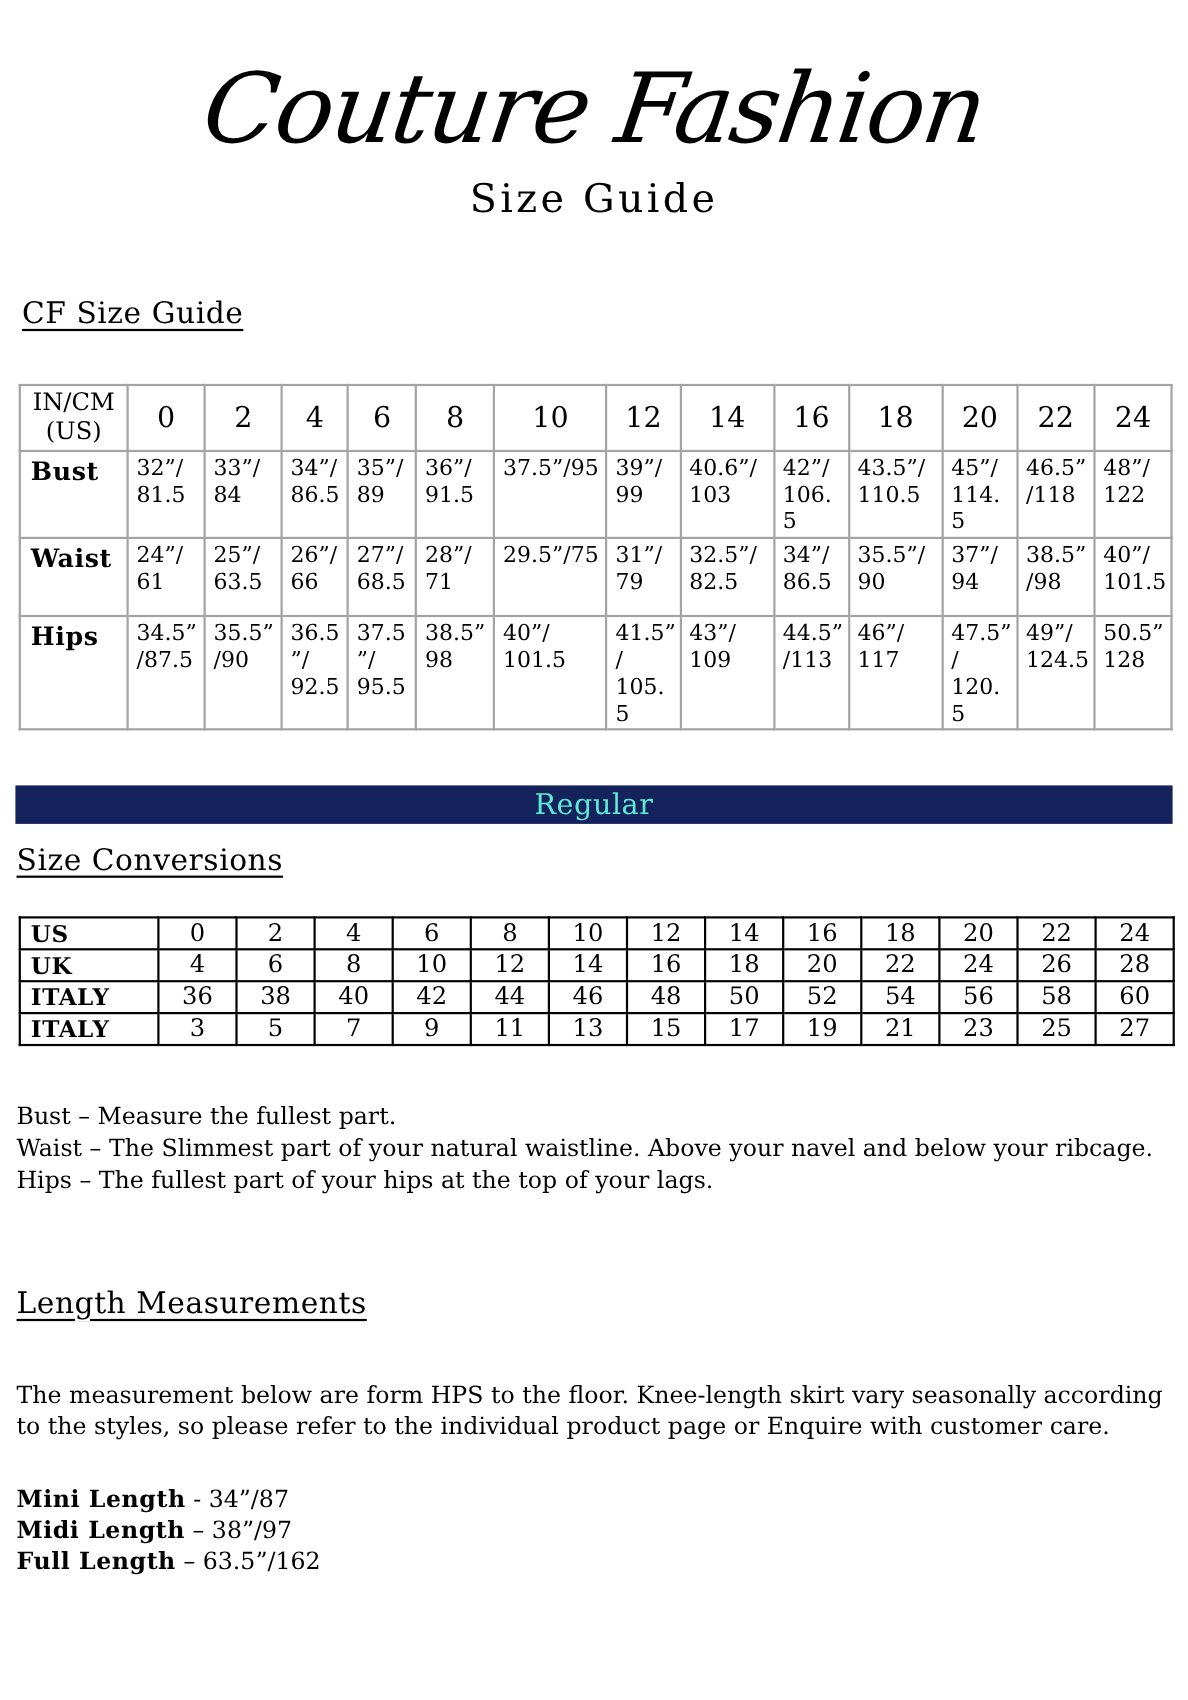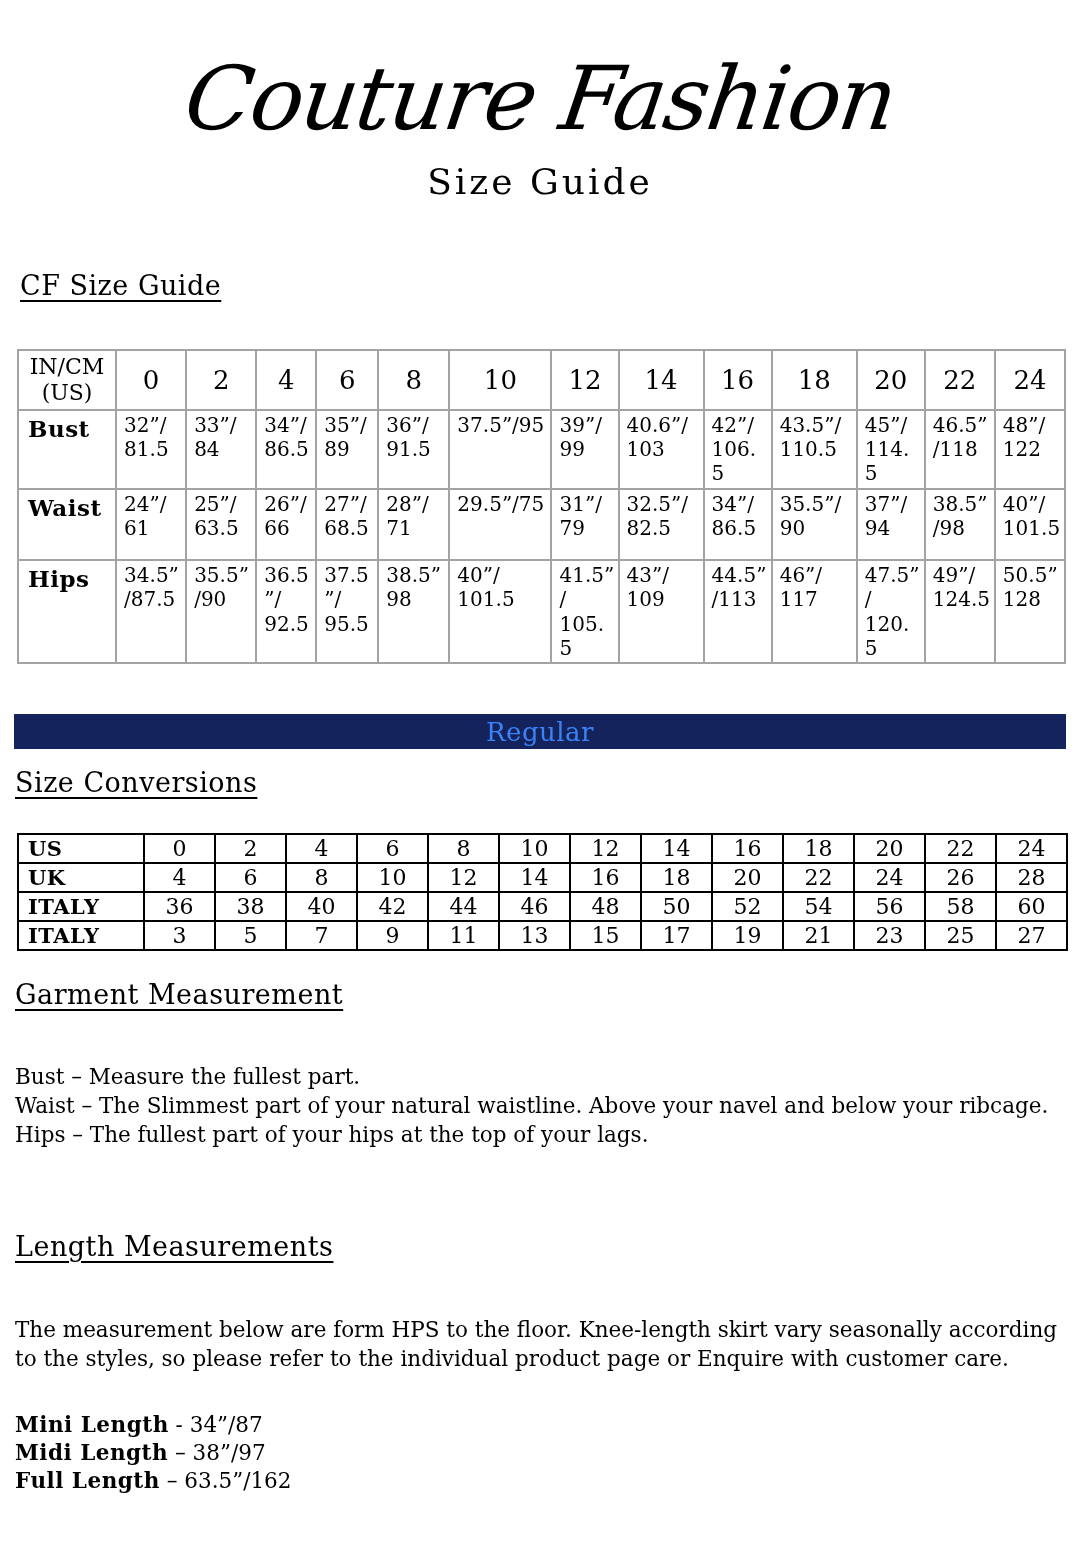--- a/index.html
+++ b/index.html
@@ -175,21 +175,21 @@
           <td class="mcell">43”/​109</td>
           <td class="mcell">44.5”/​113</td>
           <td class="mcell">46”/​117</td>
           <td class="mcell">47.5”/​120.5</td>
           <td class="mcell">49”/​124.5</td>
           <td class="mcell">50.5”128</td>
         </tr>
     </tbody>
   </table>
 
-  <div class="banner" style="background: rgb(20, 35, 92); color: #3b82f6;">Regular</div>
+  <div class="banner" style="background: rgb(20, 35, 92); color: #5eead4;">Regular</div>
 
   <div class="heading" id="conv-heading">
     <span>Size Conversions</span>
   </div>
 
   <table class="conv-table">
     <colgroup>
       <col style="width:126px">
         <col style="width:71px">
         <col style="width:71px">
@@ -270,23 +270,20 @@
           <td class="conv-val">17</td>
           <td class="conv-val">19</td>
           <td class="conv-val">21</td>
           <td class="conv-val">23</td>
           <td class="conv-val">25</td>
           <td class="conv-val">27</td>
         </tr>
     </tbody>
   </table>
 
-  <div class="heading" id="garment-heading">
-    <span>Garment Measurement</span>
-  </div>
 
   <div class="body-lines">
 
   <div class="bline">Bust – Measure the fullest part.</div>
       <div class="bline">Waist – The Slimmest part of your natural waistline. Above your navel and below your ribcage.</div>
       <div class="bline">Hips – The fullest part of your hips at the top of your lags.</div>
     </div>
 
   <div class="heading" id="length-heading">
     <span>Length Measurements</span>

